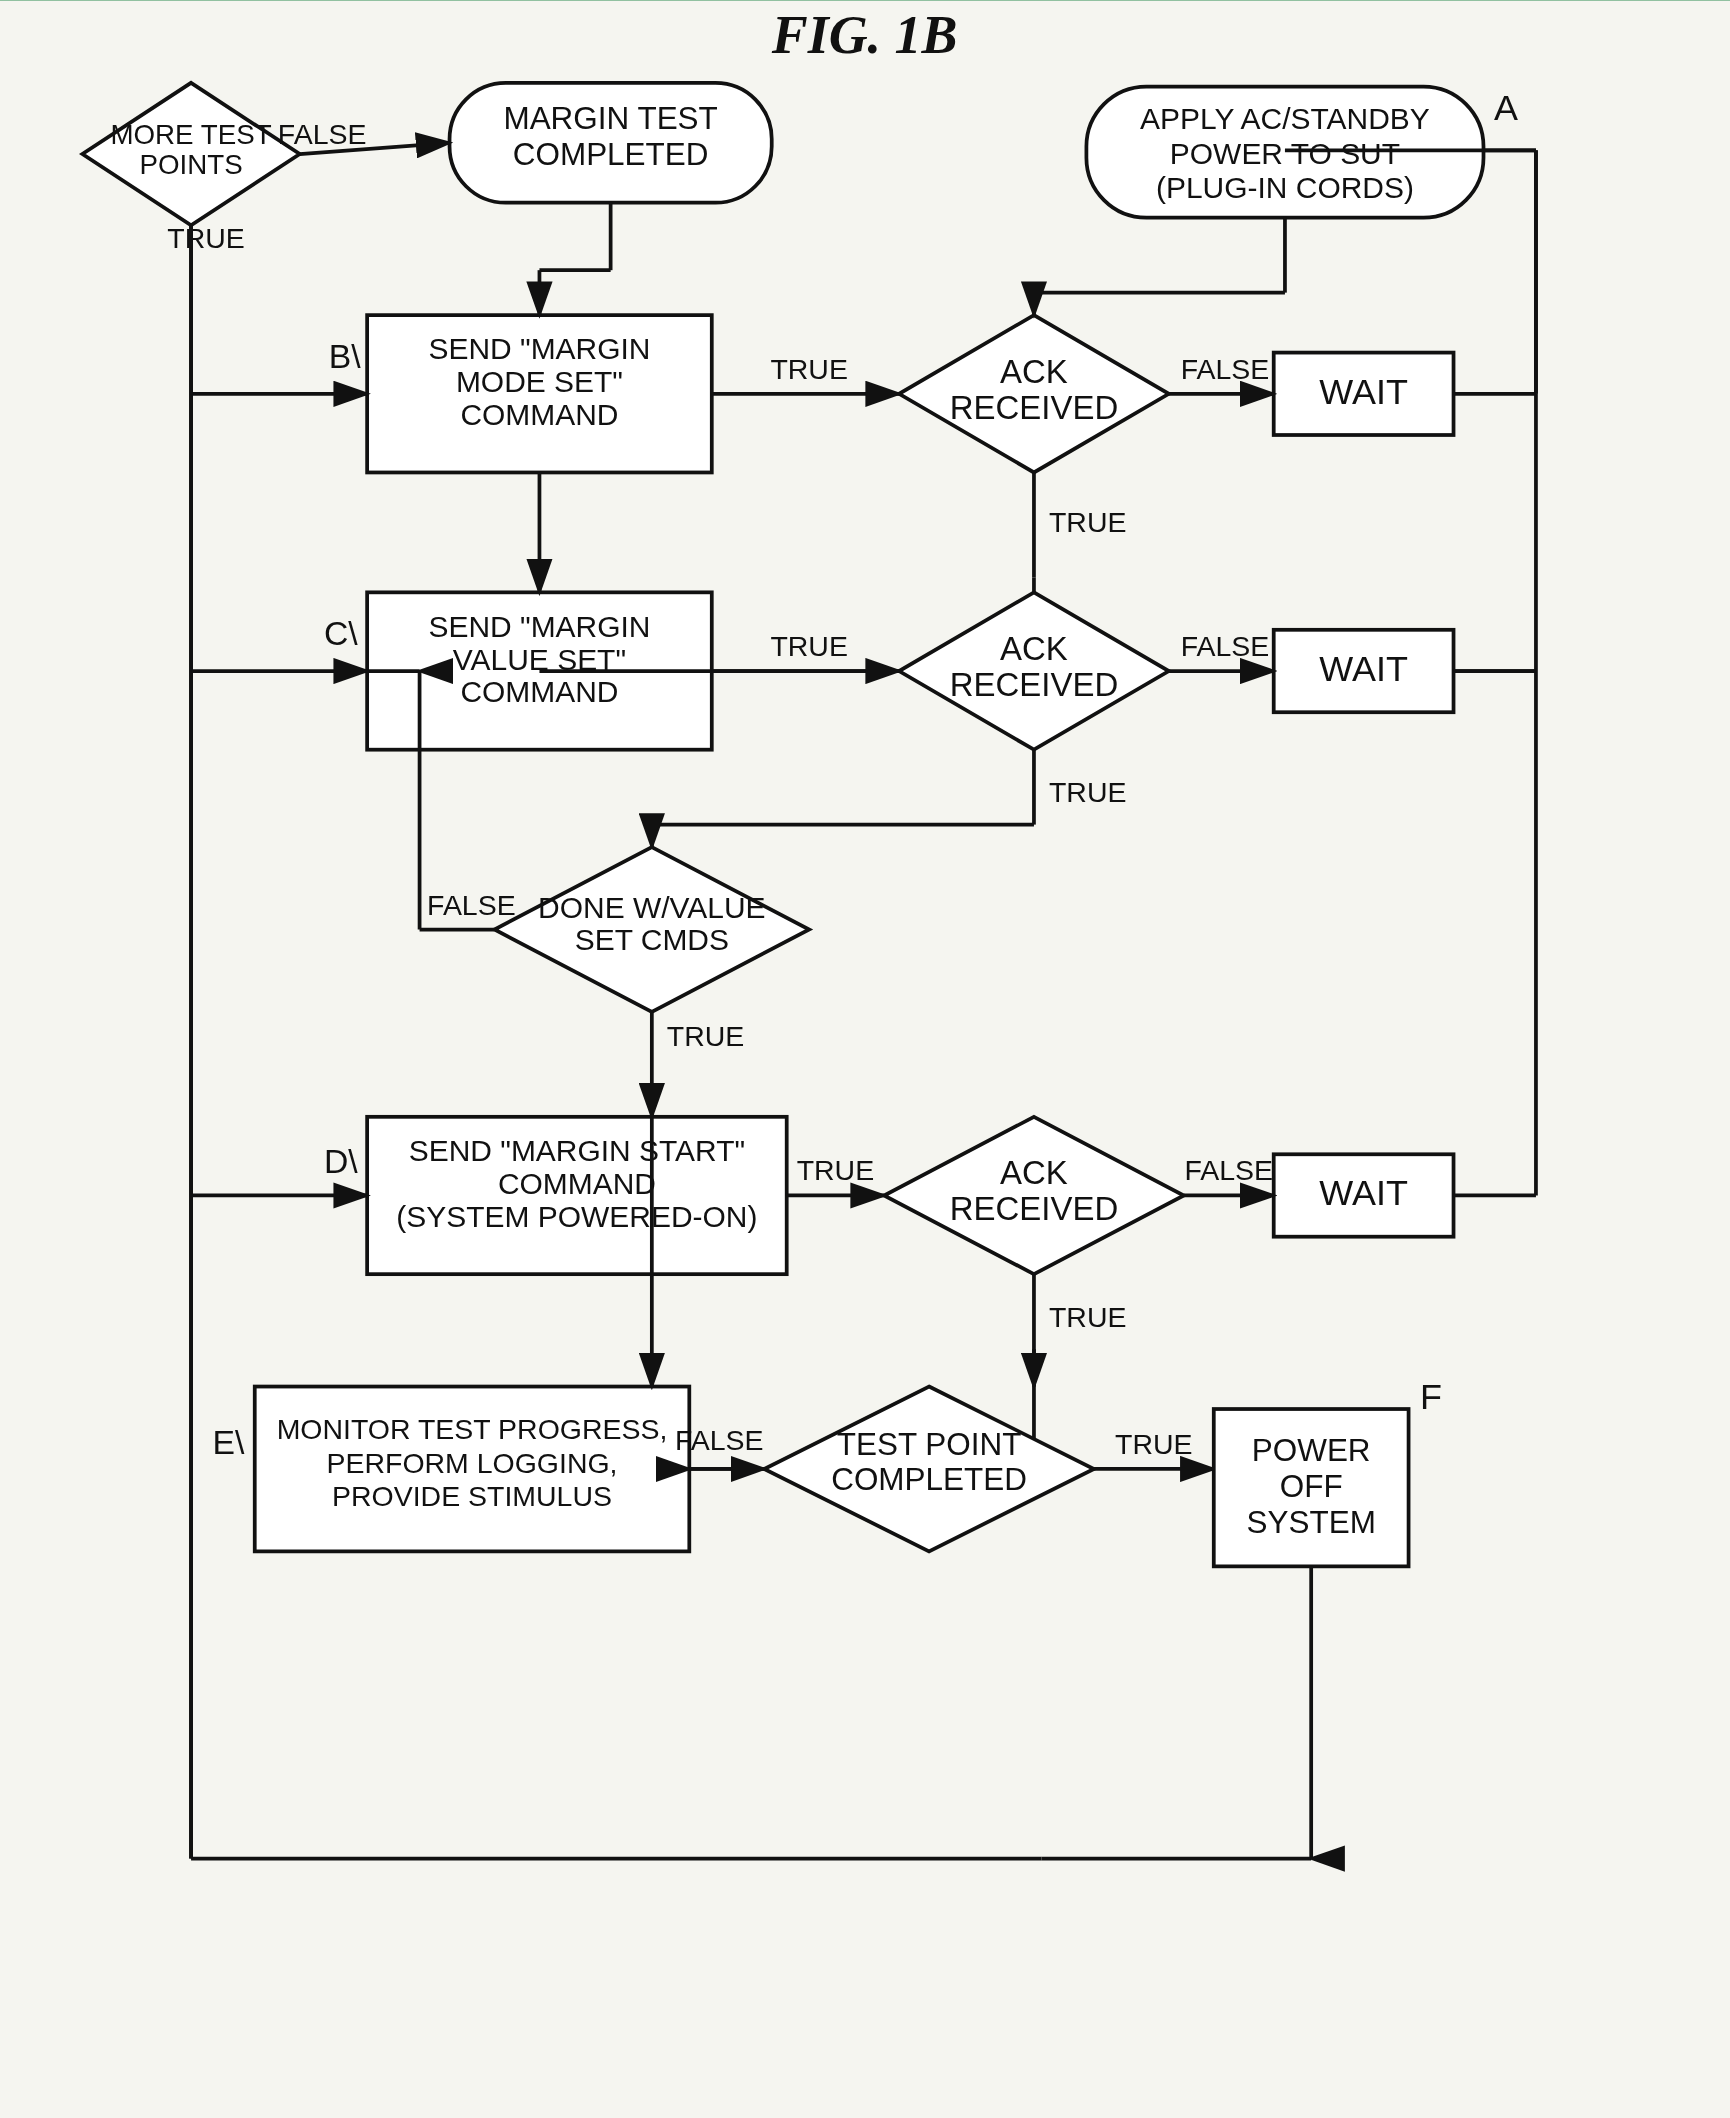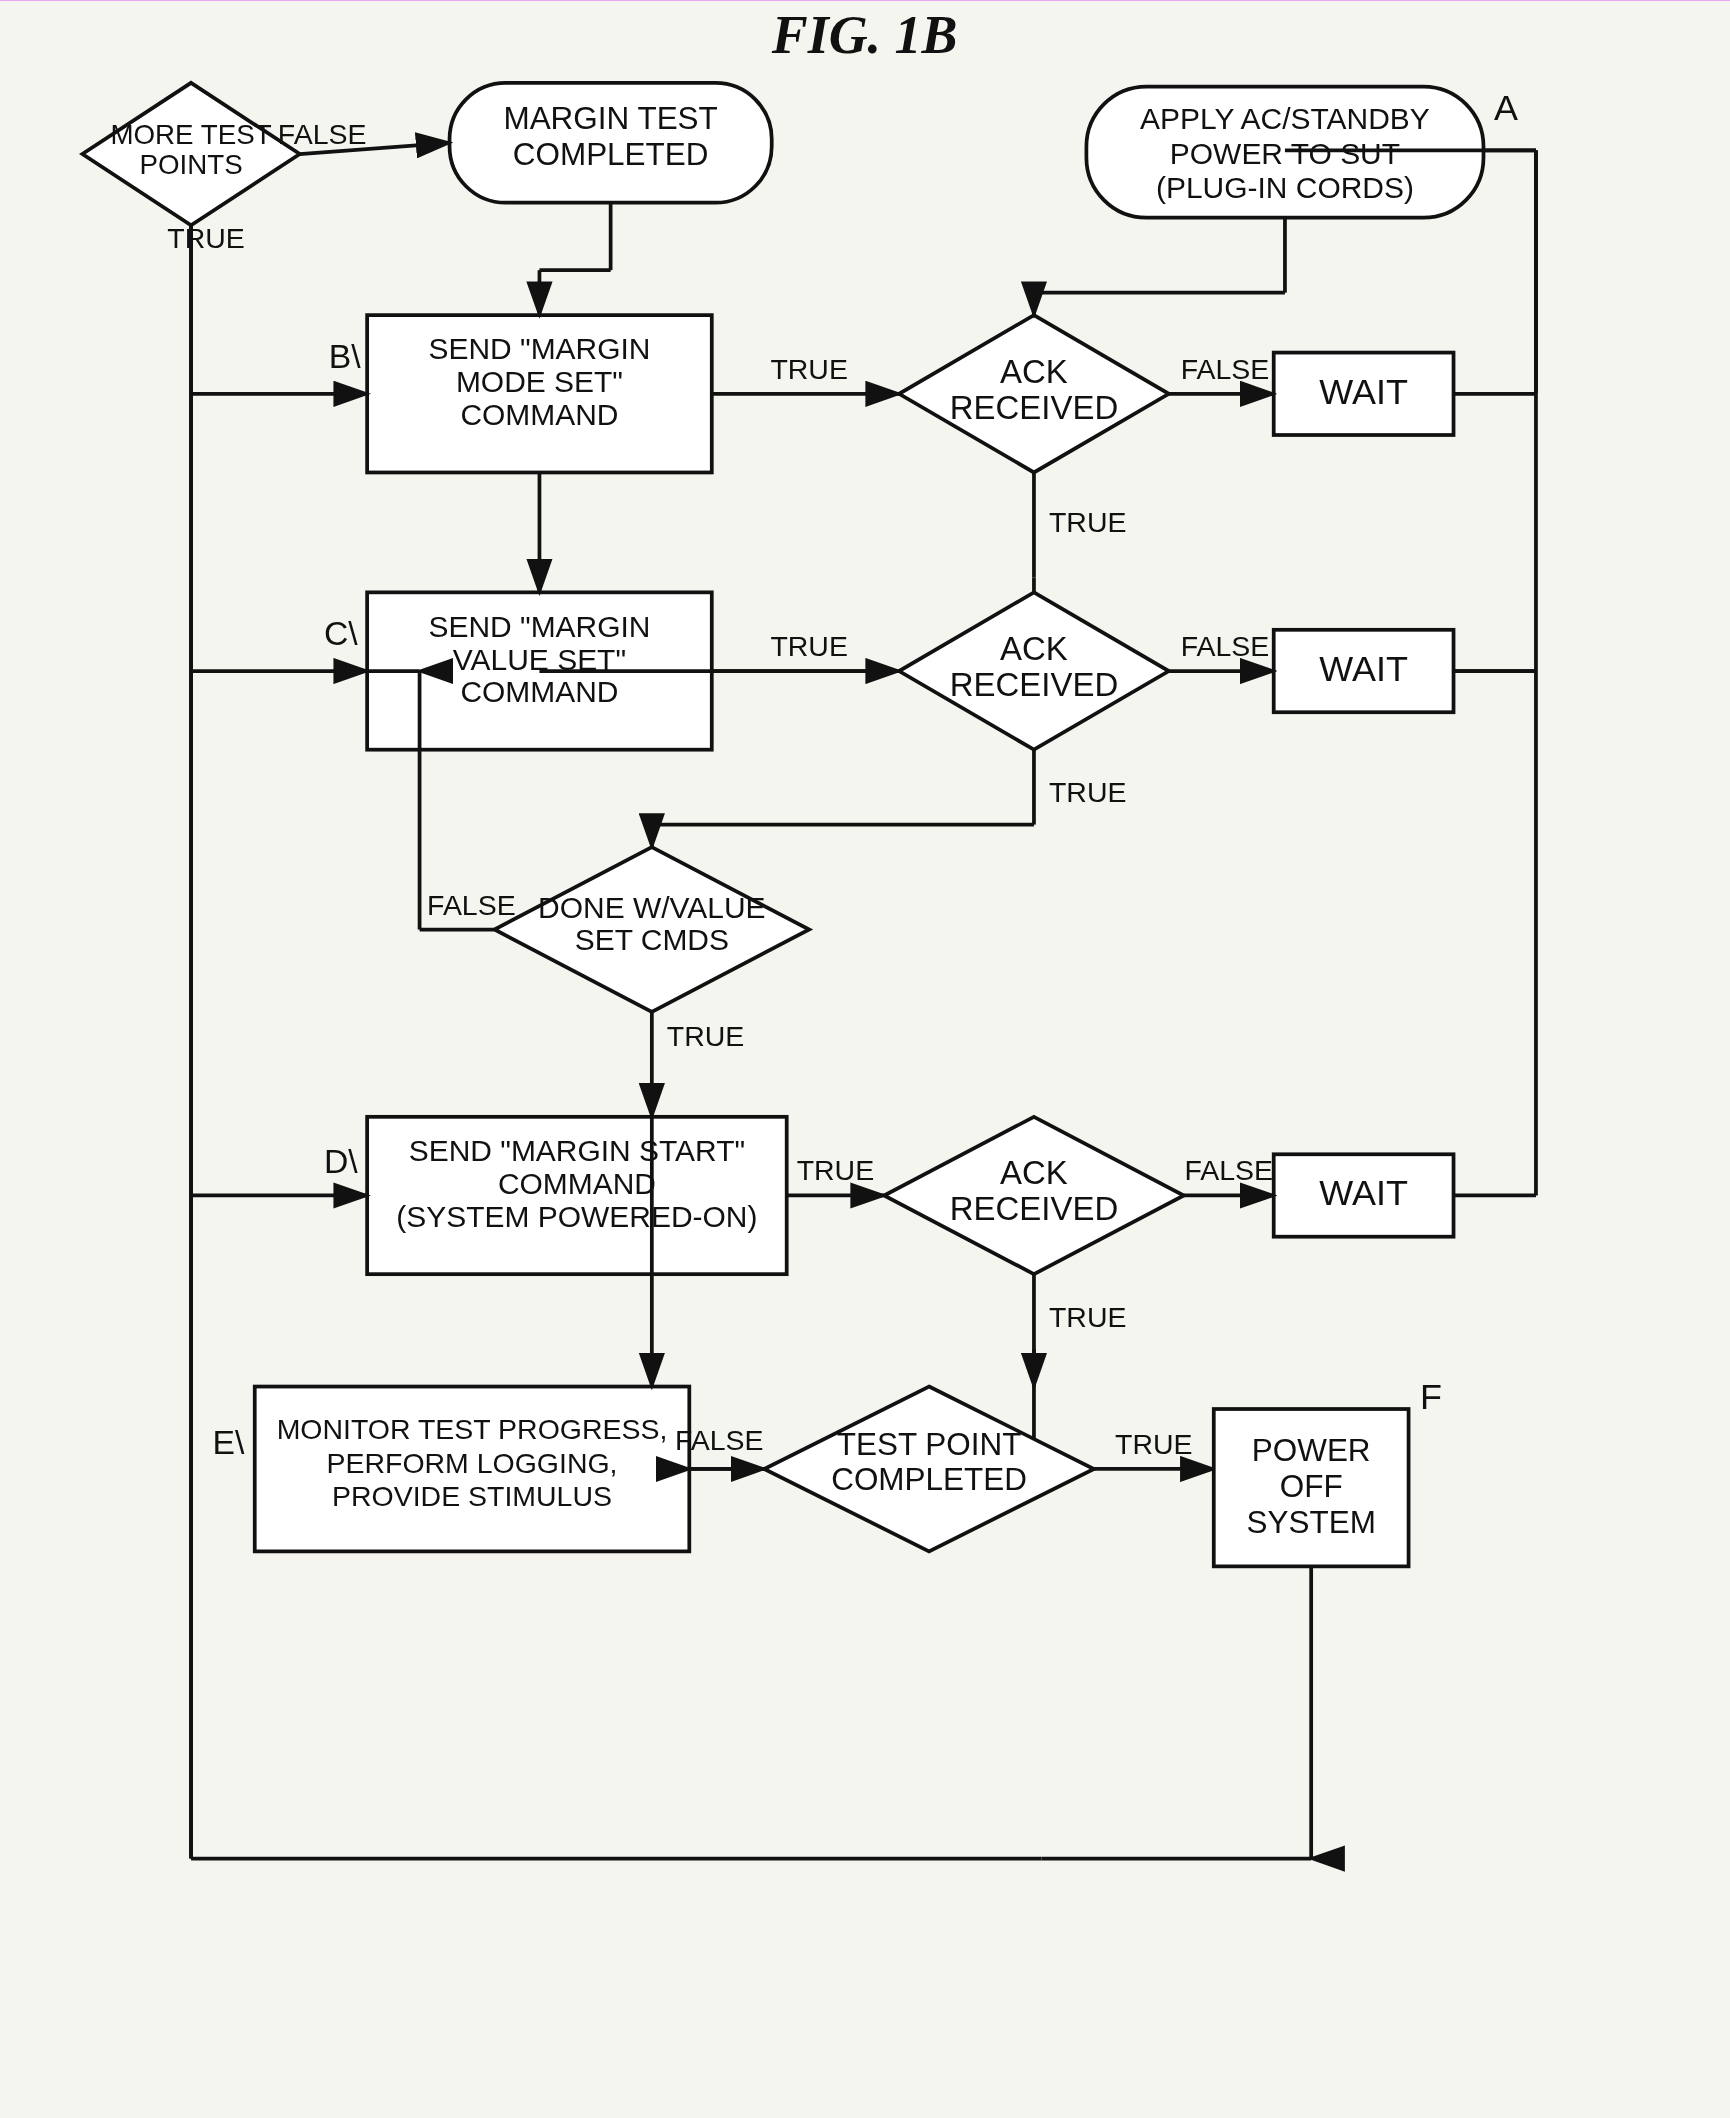--- a/index.html
+++ b/index.html
@@ -8,21 +8,21 @@
       font-family: 'Courier New', Courier, monospace;
       width: 1730px;
       height: 2119px;
       position: relative;
       overflow: hidden;
     }
 
     .page {
       width: 1730px;
       height: 2059px;
-      background: #d946ef;
+      background: #15803d;
       position: relative;
     }
 
     svg {
       position: absolute;
       top: 0;
       left: 0;
       width: 1730px;
       height: 2119px;
     }

